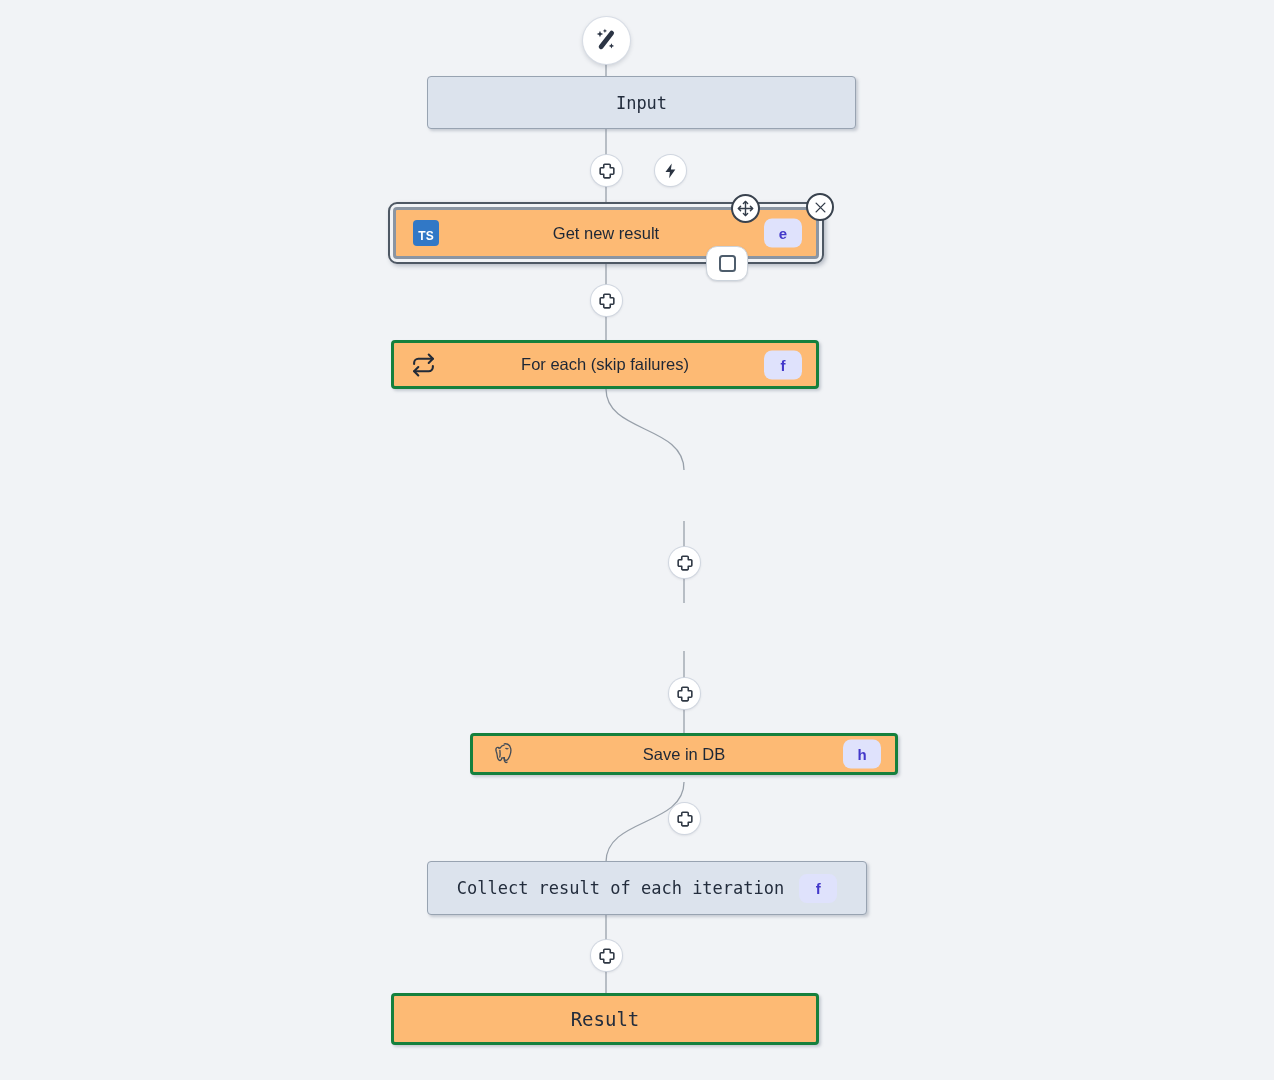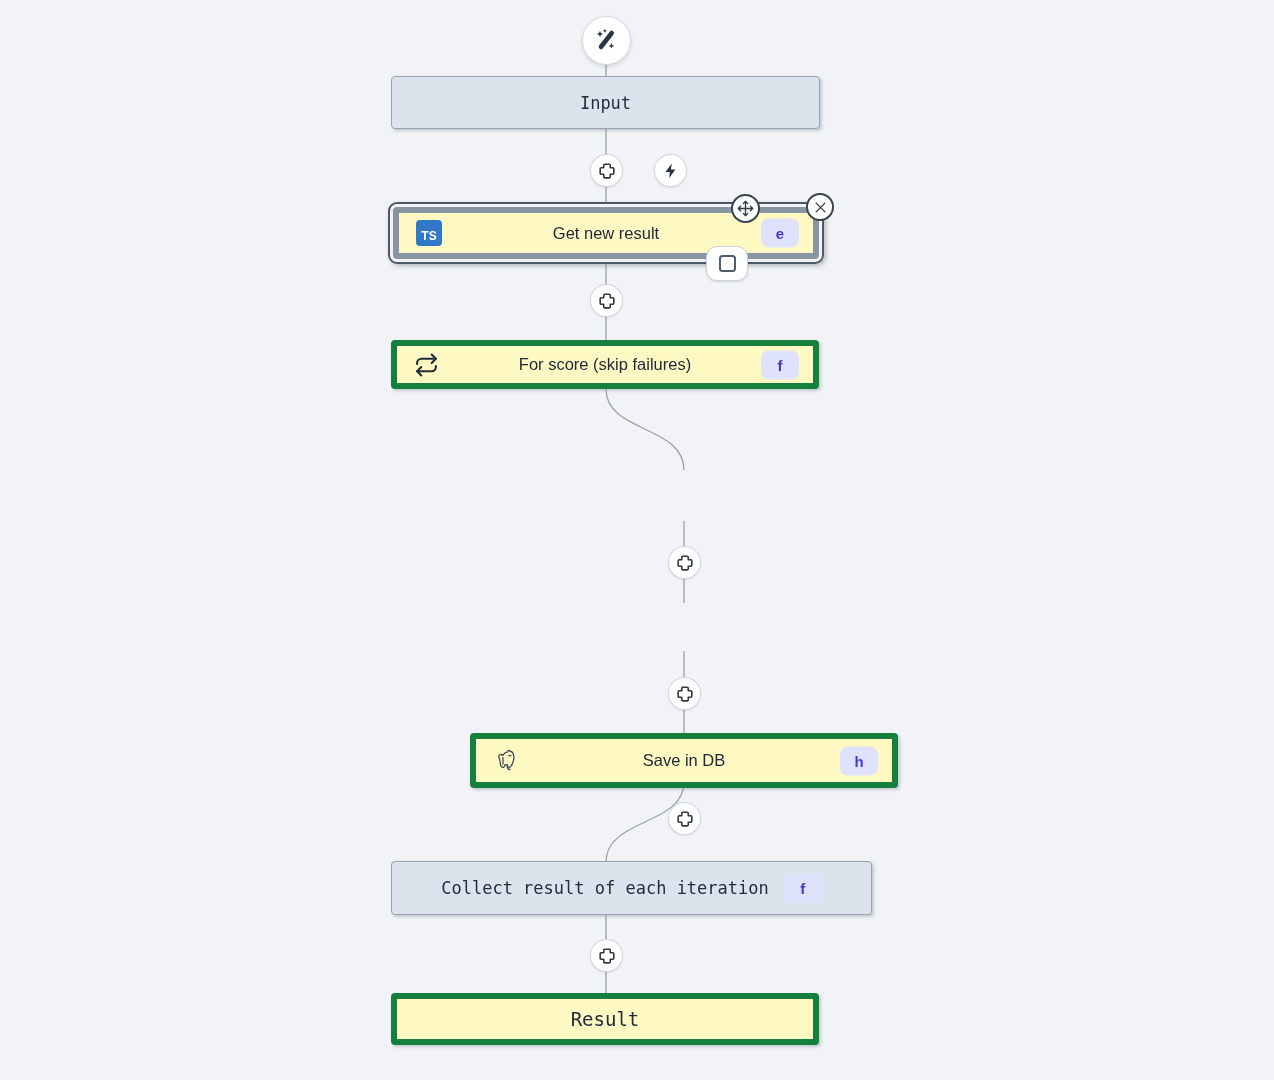--- a/index.html
+++ b/index.html
@@ -6,22 +6,22 @@
   *{box-sizing:border-box;}
   .canvas{position:relative;width:1274px;height:1080px;background:#f1f3f6;margin:0 auto;overflow:hidden;
           font-family:"Liberation Sans",sans-serif;}
   .edges{position:absolute;left:0;top:0;z-index:1;pointer-events:none;}
 
   
   .node{position:absolute;z-index:2;display:flex;align-items:center;justify-content:center;
         border-radius:4px;box-shadow:2px 2px 3px rgba(125,136,152,.38);}
   .node--virtual{background:#dce3ed;border:1px solid #98a3b1;
         font-family:"DejaVu Sans Mono","Liberation Mono",monospace;
-        font-size:17px;color:#232d3d;}
-  .node--action{background:#fef9c3;border:6px solid #15803d;
+        font-size:17px;color:#232d3d;margin-left:36px;}
+  .node--action{background:#fdba74;border:3px solid #15803d;
         font-size:16.5px;color:#1d2736;}
   .node-icon{position:absolute;left:17px;top:50%;transform:translateY(-50%);display:flex;align-items:center;}
   .badge{position:absolute;right:14px;top:50%;transform:translateY(-50%);
         width:38px;height:29px;border-radius:8px;background:#dfe2fc;color:#4338ca;
         font-family:"Liberation Sans",sans-serif;font-weight:bold;font-size:15px;
         display:flex;align-items:center;justify-content:center;}
   .badge--inline{position:static;transform:none;flex:0 0 auto;}
   .node--virtual .row{display:flex;align-items:center;gap:15px;}
 
   .ts-box{width:26px;height:26px;border-radius:4px;background:#3178c6;color:#fff;
@@ -123,60 +123,60 @@
 
   <div class="node node--action" style="left:391px;top:340px;width:428px;height:49px;">
     <span class="node-icon">
       <svg width="25" height="25" viewBox="0 0 24 24" fill="none" stroke="#222b38" stroke-width="2" stroke-linecap="round" stroke-linejoin="round">
         <path d="m17 2 4 4-4 4"></path>
           <path d="M3 11v-1a4 4 0 0 1 4-4h14"></path>
         <path d="m7 22-4-4 4-4"></path>
           <path d="M21 13v1a4 4 0 0 1-4 4H3"></path>
       </svg>
     </span>
-    <span>For score (skip failures)</span>
+    <span>For each (skip failures)</span>
     <span class="badge">f</span>
   </div>
 
 
   <div class="cbtn cbtn--plus" style="left:669px;top:547px;">
     <svg width="20" height="20" viewBox="0 0 24 24">
       <path d="M9.3 3.8h5.4a1.2 1.2 0 0 1 1.2 1.2v3.1h3.1a1.2 1.2 0 0 1 1.2 1.2v5.4a1.2 1.2 0 0 1-1.2 1.2h-3.1v3.1a1.2 1.2 0 0 1-1.2 1.2H9.3a1.2 1.2 0 0 1-1.2-1.2v-3.1H5a1.2 1.2 0 0 1-1.2-1.2V9.3A1.2 1.2 0 0 1 5 8.1h3.1V5a1.2 1.2 0 0 1 1.2-1.2z" fill="#fff" stroke="#2e3743" stroke-width="1.9" stroke-linejoin="round"></path>
     </svg>
   </div>
 
 
   <div class="cbtn cbtn--plus" style="left:669px;top:678px;">
     <svg width="20" height="20" viewBox="0 0 24 24">
       <path d="M9.3 3.8h5.4a1.2 1.2 0 0 1 1.2 1.2v3.1h3.1a1.2 1.2 0 0 1 1.2 1.2v5.4a1.2 1.2 0 0 1-1.2 1.2h-3.1v3.1a1.2 1.2 0 0 1-1.2 1.2H9.3a1.2 1.2 0 0 1-1.2-1.2v-3.1H5a1.2 1.2 0 0 1-1.2-1.2V9.3A1.2 1.2 0 0 1 5 8.1h3.1V5a1.2 1.2 0 0 1 1.2-1.2z" fill="#fff" stroke="#2e3743" stroke-width="1.9" stroke-linejoin="round"></path>
     </svg>
   </div>
 
-  <div class="node node--action" style="left:470px;top:733px;width:428px;height:55px;">
+  <div class="node node--action" style="left:470px;top:733px;width:428px;height:42px;">
     <span class="node-icon">
       <svg width="26" height="26" viewBox="0 0 24 24" fill="none" stroke="#414b57" stroke-width="1.2" stroke-linecap="round" stroke-linejoin="round">
         <path d="M13.2 2.6c3.1-.3 5.3 1.4 5.9 4.2.5 2.3 0 5-1 7.3-1 2.4-2.3 3.9-3.5 3.7-.9-.1-1.4-1-1.5-2.4"></path>
         <path d="M13.1 15.4c-.7.3-1.5.3-2.2.1-.1 1.4-.7 2.4-1.6 2.5-1.3.1-2.5-1.9-2.7-4.8-.1-1.5-.5-2.6-.9-3.7-.5-1.6-.2-3 .8-3.5.9-.4 1.9 0 2.6.8.9-1.5 2.2-2.8 4-3"></path>
         <path d="M9.1 8.7c.2 2.3.6 4-.1 6.1"></path>
         <path d="M12.9 15.5c.1 1.9.3 3.1 1.1 3.9.5.5 1.3.6 1.8.1"></path>
         <path d="M14.6 6.8c.6.5 1.4.6 2 .2"></path>
         <circle cx="8.1" cy="6.9" r="0.5" fill="#414b57" stroke="none"></circle>
       </svg>
     </span>
     <span>Save in DB</span>
     <span class="badge">h</span>
   </div>
 
   <div class="cbtn cbtn--plus" style="left:669px;top:803px;">
     <svg width="20" height="20" viewBox="0 0 24 24">
       <path d="M9.3 3.8h5.4a1.2 1.2 0 0 1 1.2 1.2v3.1h3.1a1.2 1.2 0 0 1 1.2 1.2v5.4a1.2 1.2 0 0 1-1.2 1.2h-3.1v3.1a1.2 1.2 0 0 1-1.2 1.2H9.3a1.2 1.2 0 0 1-1.2-1.2v-3.1H5a1.2 1.2 0 0 1-1.2-1.2V9.3A1.2 1.2 0 0 1 5 8.1h3.1V5a1.2 1.2 0 0 1 1.2-1.2z" fill="#fff" stroke="#2e3743" stroke-width="1.9" stroke-linejoin="round"></path>
     </svg>
   </div>
 
-  <div class="node node--virtual" style="left:391px;top:861px;width:481px;height:54px;">
+  <div class="node node--virtual" style="left:391px;top:861px;width:440px;height:54px;">
     <span class="row">
       <span>Collect result of each iteration</span>
       <span class="badge badge--inline">f</span>
     </span>
   </div>
 
   <div class="cbtn cbtn--plus" style="left:591px;top:940px;">
     <svg width="20" height="20" viewBox="0 0 24 24">
       <path d="M9.3 3.8h5.4a1.2 1.2 0 0 1 1.2 1.2v3.1h3.1a1.2 1.2 0 0 1 1.2 1.2v5.4a1.2 1.2 0 0 1-1.2 1.2h-3.1v3.1a1.2 1.2 0 0 1-1.2 1.2H9.3a1.2 1.2 0 0 1-1.2-1.2v-3.1H5a1.2 1.2 0 0 1-1.2-1.2V9.3A1.2 1.2 0 0 1 5 8.1h3.1V5a1.2 1.2 0 0 1 1.2-1.2z" fill="#fff" stroke="#2e3743" stroke-width="1.9" stroke-linejoin="round"></path>
     </svg>

